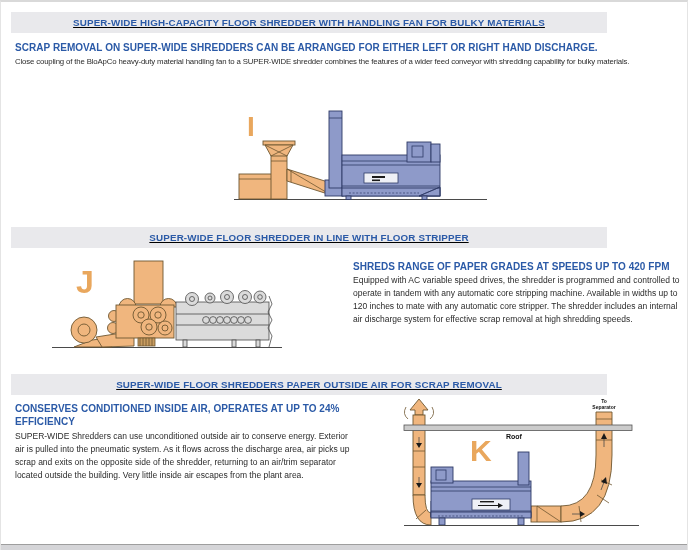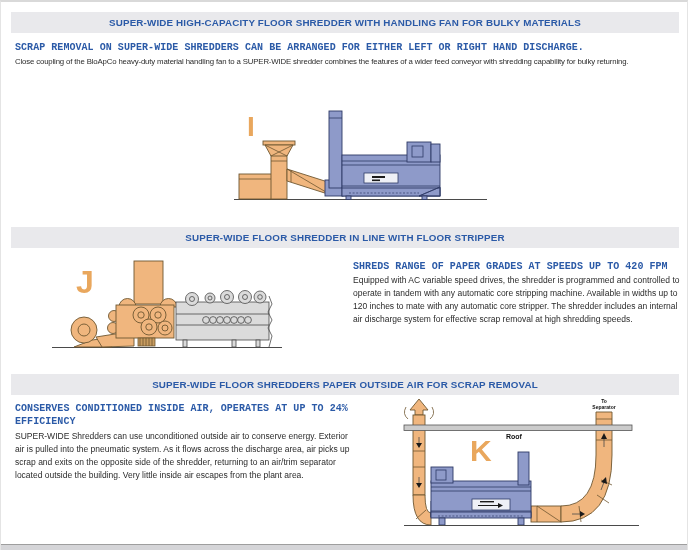--- a/index.html
+++ b/index.html
@@ -7,31 +7,31 @@
   body {
     position:relative;
     background:#ffffff;
     font-family:"Liberation Sans", sans-serif;
     overflow:hidden;
     border-top:2px solid #d9d9d9;
     border-left:1px solid #e4e4e4;
     border-right:1px solid #e4e4e4;
   }
   .banner {
-    position:absolute; left:10px; width:668px; height:21px;
+    position:absolute; left:10px; width:596px; height:21px;
     background:var(--banner-bg,#E9E9EC);
-    display:flex; align-items:center; justify-content:center;
+    display:flex; align-items:center; justify-content:center;text-decoration:underline;
   }
   .banner span {
     font-weight:bold; font-size:9.8px; letter-spacing:0.15px;
     color:var(--accent,#2B5AA7);
   }
   .sec-heading {
     position:absolute; font-weight:bold; font-size:10px;
-    line-height:13px; color:var(--accent,#2B5AA7); letter-spacing:0.05px;font-family:Liberation Mono, monospace;
+    line-height:13px; color:var(--accent,#2B5AA7); letter-spacing:0.05px;
   }
   .sec-body {
     position:absolute; font-size:8.6px; line-height:13px;
     color:var(--body-text,#2B2B2B);
   }
   .fig { position:absolute; }
   .fig-letter {
     fill:var(--letter,#E9A75D);
     font-family:"Liberation Sans", sans-serif; font-weight:bold;
   }
@@ -51,21 +51,21 @@
 </style>
 </head>
 <body>
 
 <div id="page">
 
   <div class="banner" style="top:10px">
     <span>SUPER-WIDE HIGH-CAPACITY FLOOR SHREDDER WITH HANDLING FAN FOR BULKY MATERIALS</span>
   </div>
   <div class="sec-heading" style="left:14px; top:39px; width:664px">SCRAP REMOVAL ON SUPER-WIDE SHREDDERS CAN BE ARRANGED FOR EITHER LEFT OR RIGHT HAND DISCHARGE.</div>
-  <div class="sec-body" style="left:14px; top:53px; width:674px; font-size:7.8px; letter-spacing:-0.15px">Close coupling of the BloApCo heavy-duty material handling fan to a SUPER-WIDE shredder combines the features of a wider feed conveyor with shredding capability for bulky returning.</div>
+  <div class="sec-body" style="left:14px; top:53px; width:674px; font-size:7.8px; letter-spacing:-0.15px">Close coupling of the BloApCo heavy-duty material handling fan to a SUPER-WIDE shredder combines the features of a wider feed conveyor with shredding capability for bulky materials.</div>
 
   <svg class="fig" style="left:178px; top:96px" width="332" height="118" viewBox="0 0 332 118">
     <text x="68" y="38" font-size="28" class="fig-letter">I</text>
     <line x1="55" y1="101.5" x2="308" y2="101.5" class="ground"></line>
     <g>
       <rect x="60" y="76" width="33" height="25" class="of"></rect>
       <line x1="60" y1="81" x2="93" y2="81" class="oln"></line>
       <rect x="92" y="57" width="16" height="44" class="of"></rect>
       <line x1="92" y1="63" x2="108" y2="63" class="oln"></line>
       <rect x="84" y="43" width="32" height="4" class="of"></rect>

